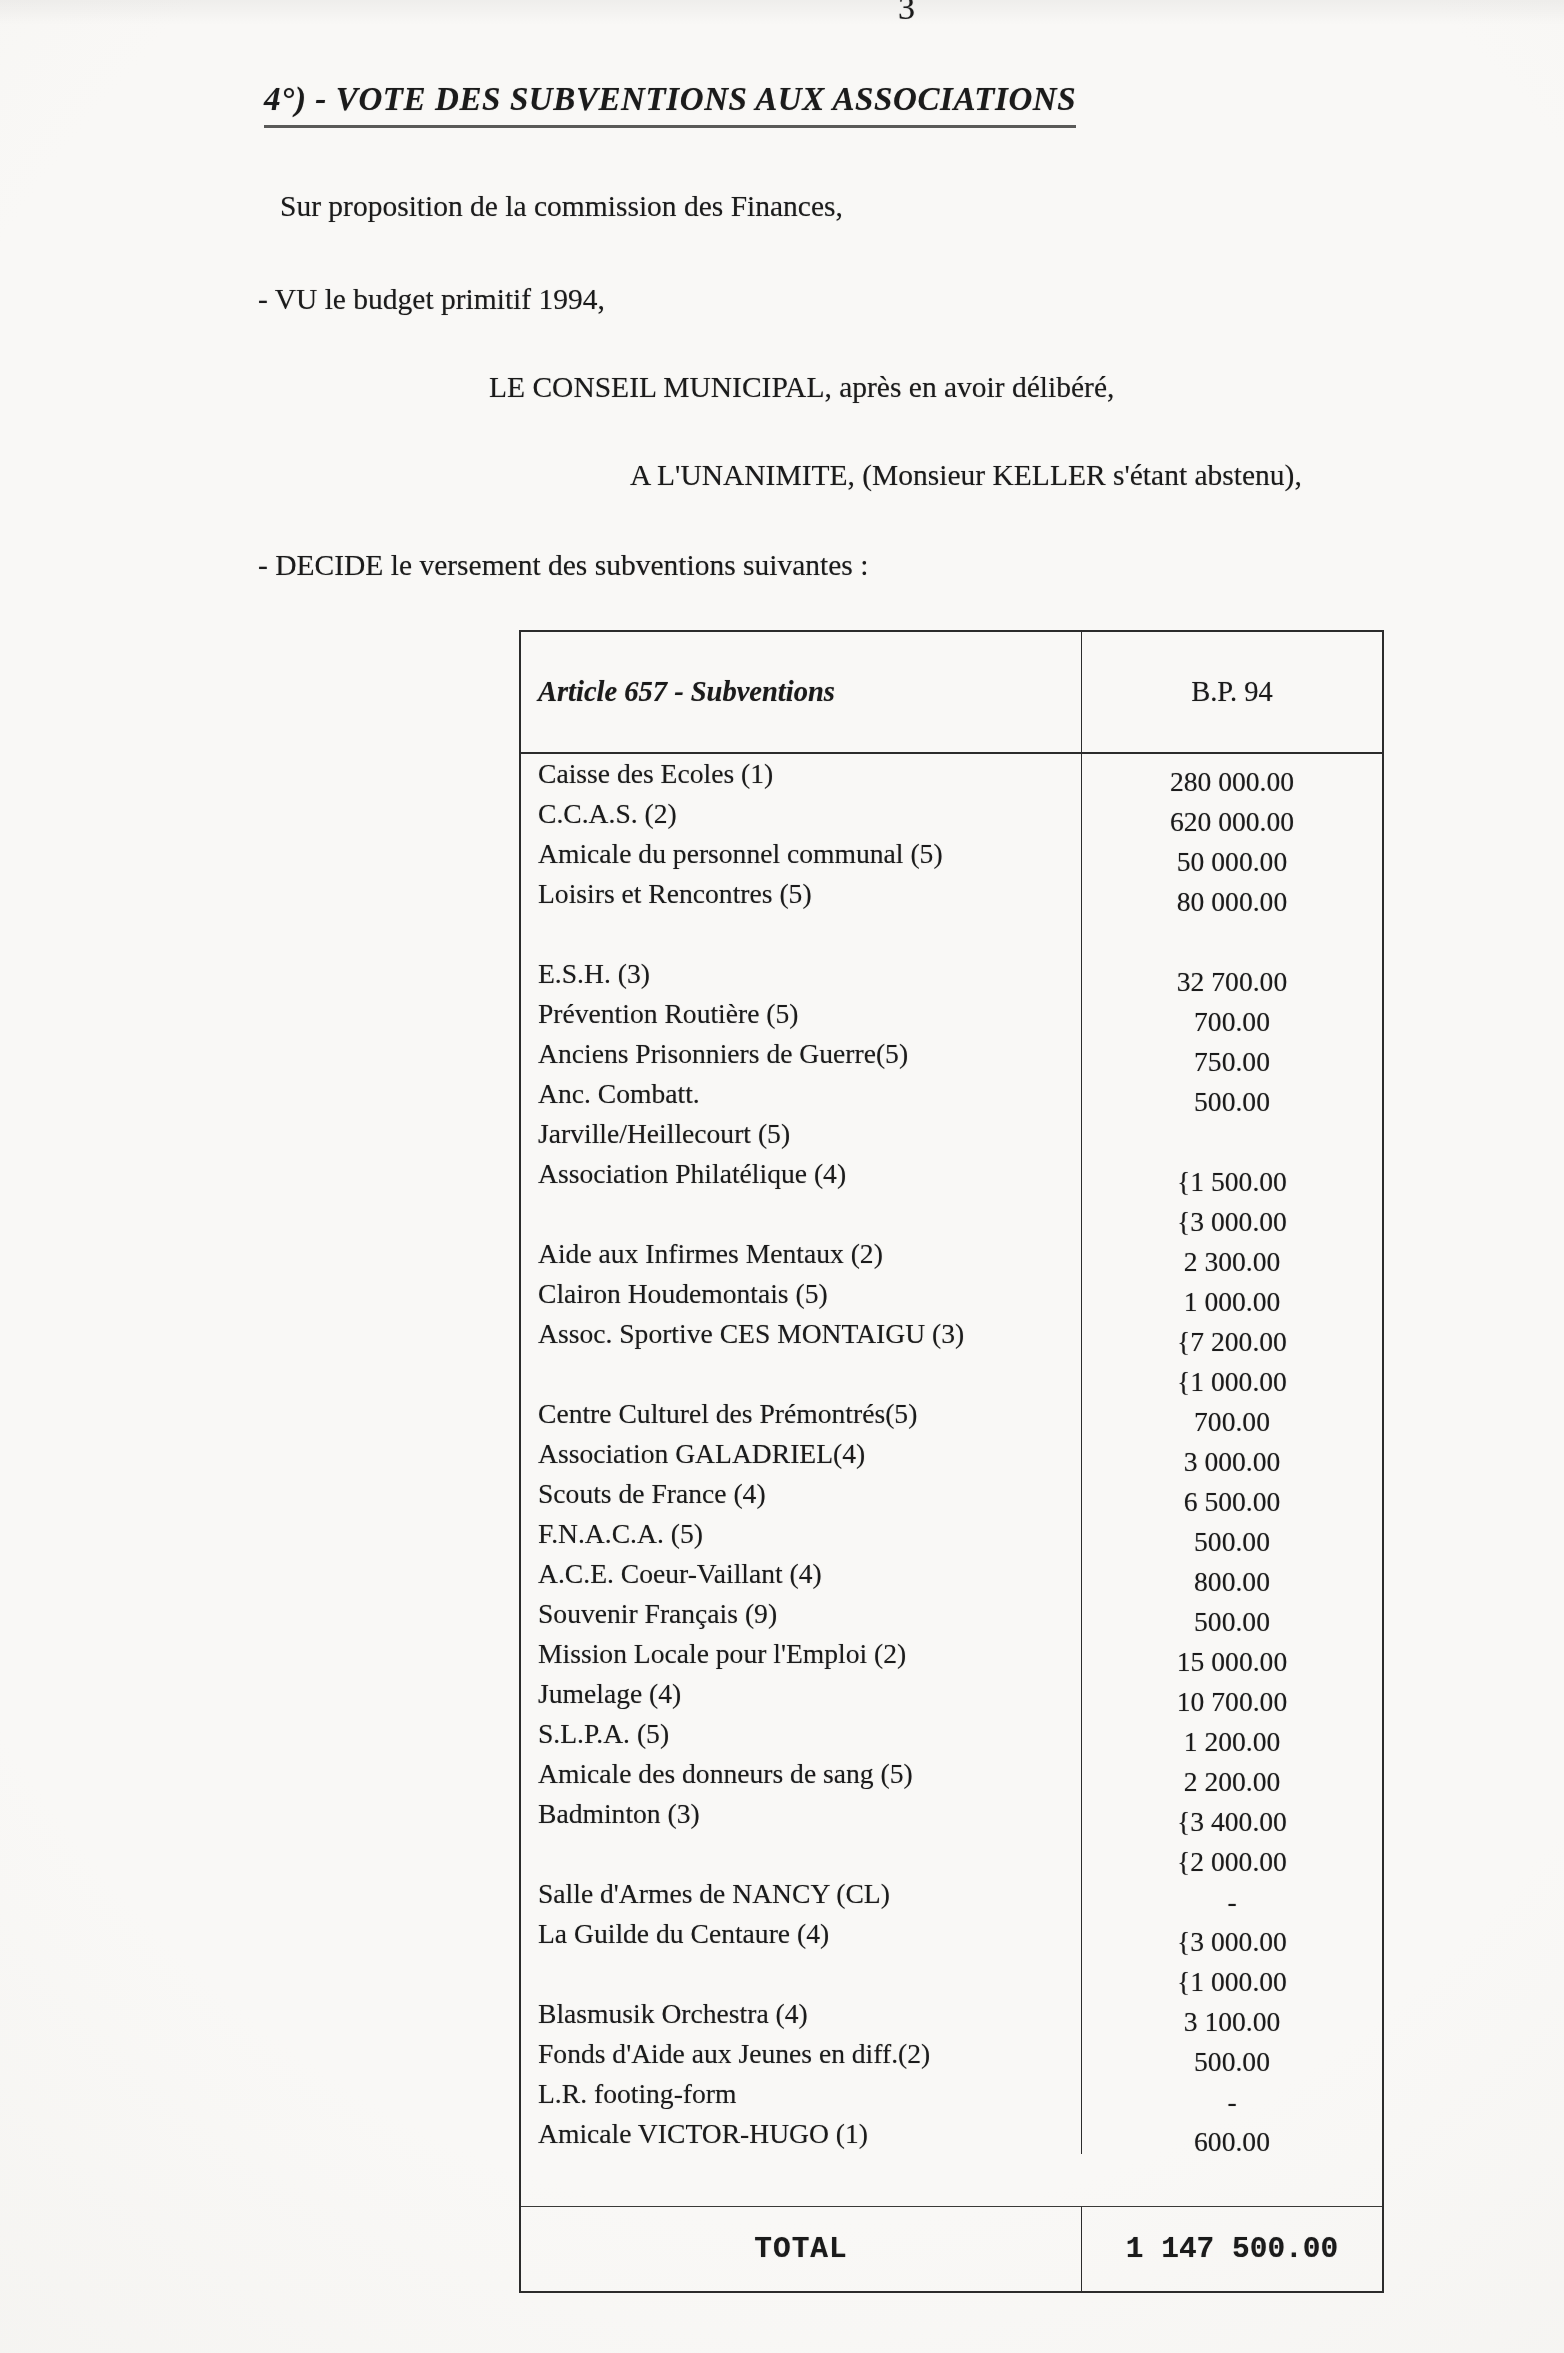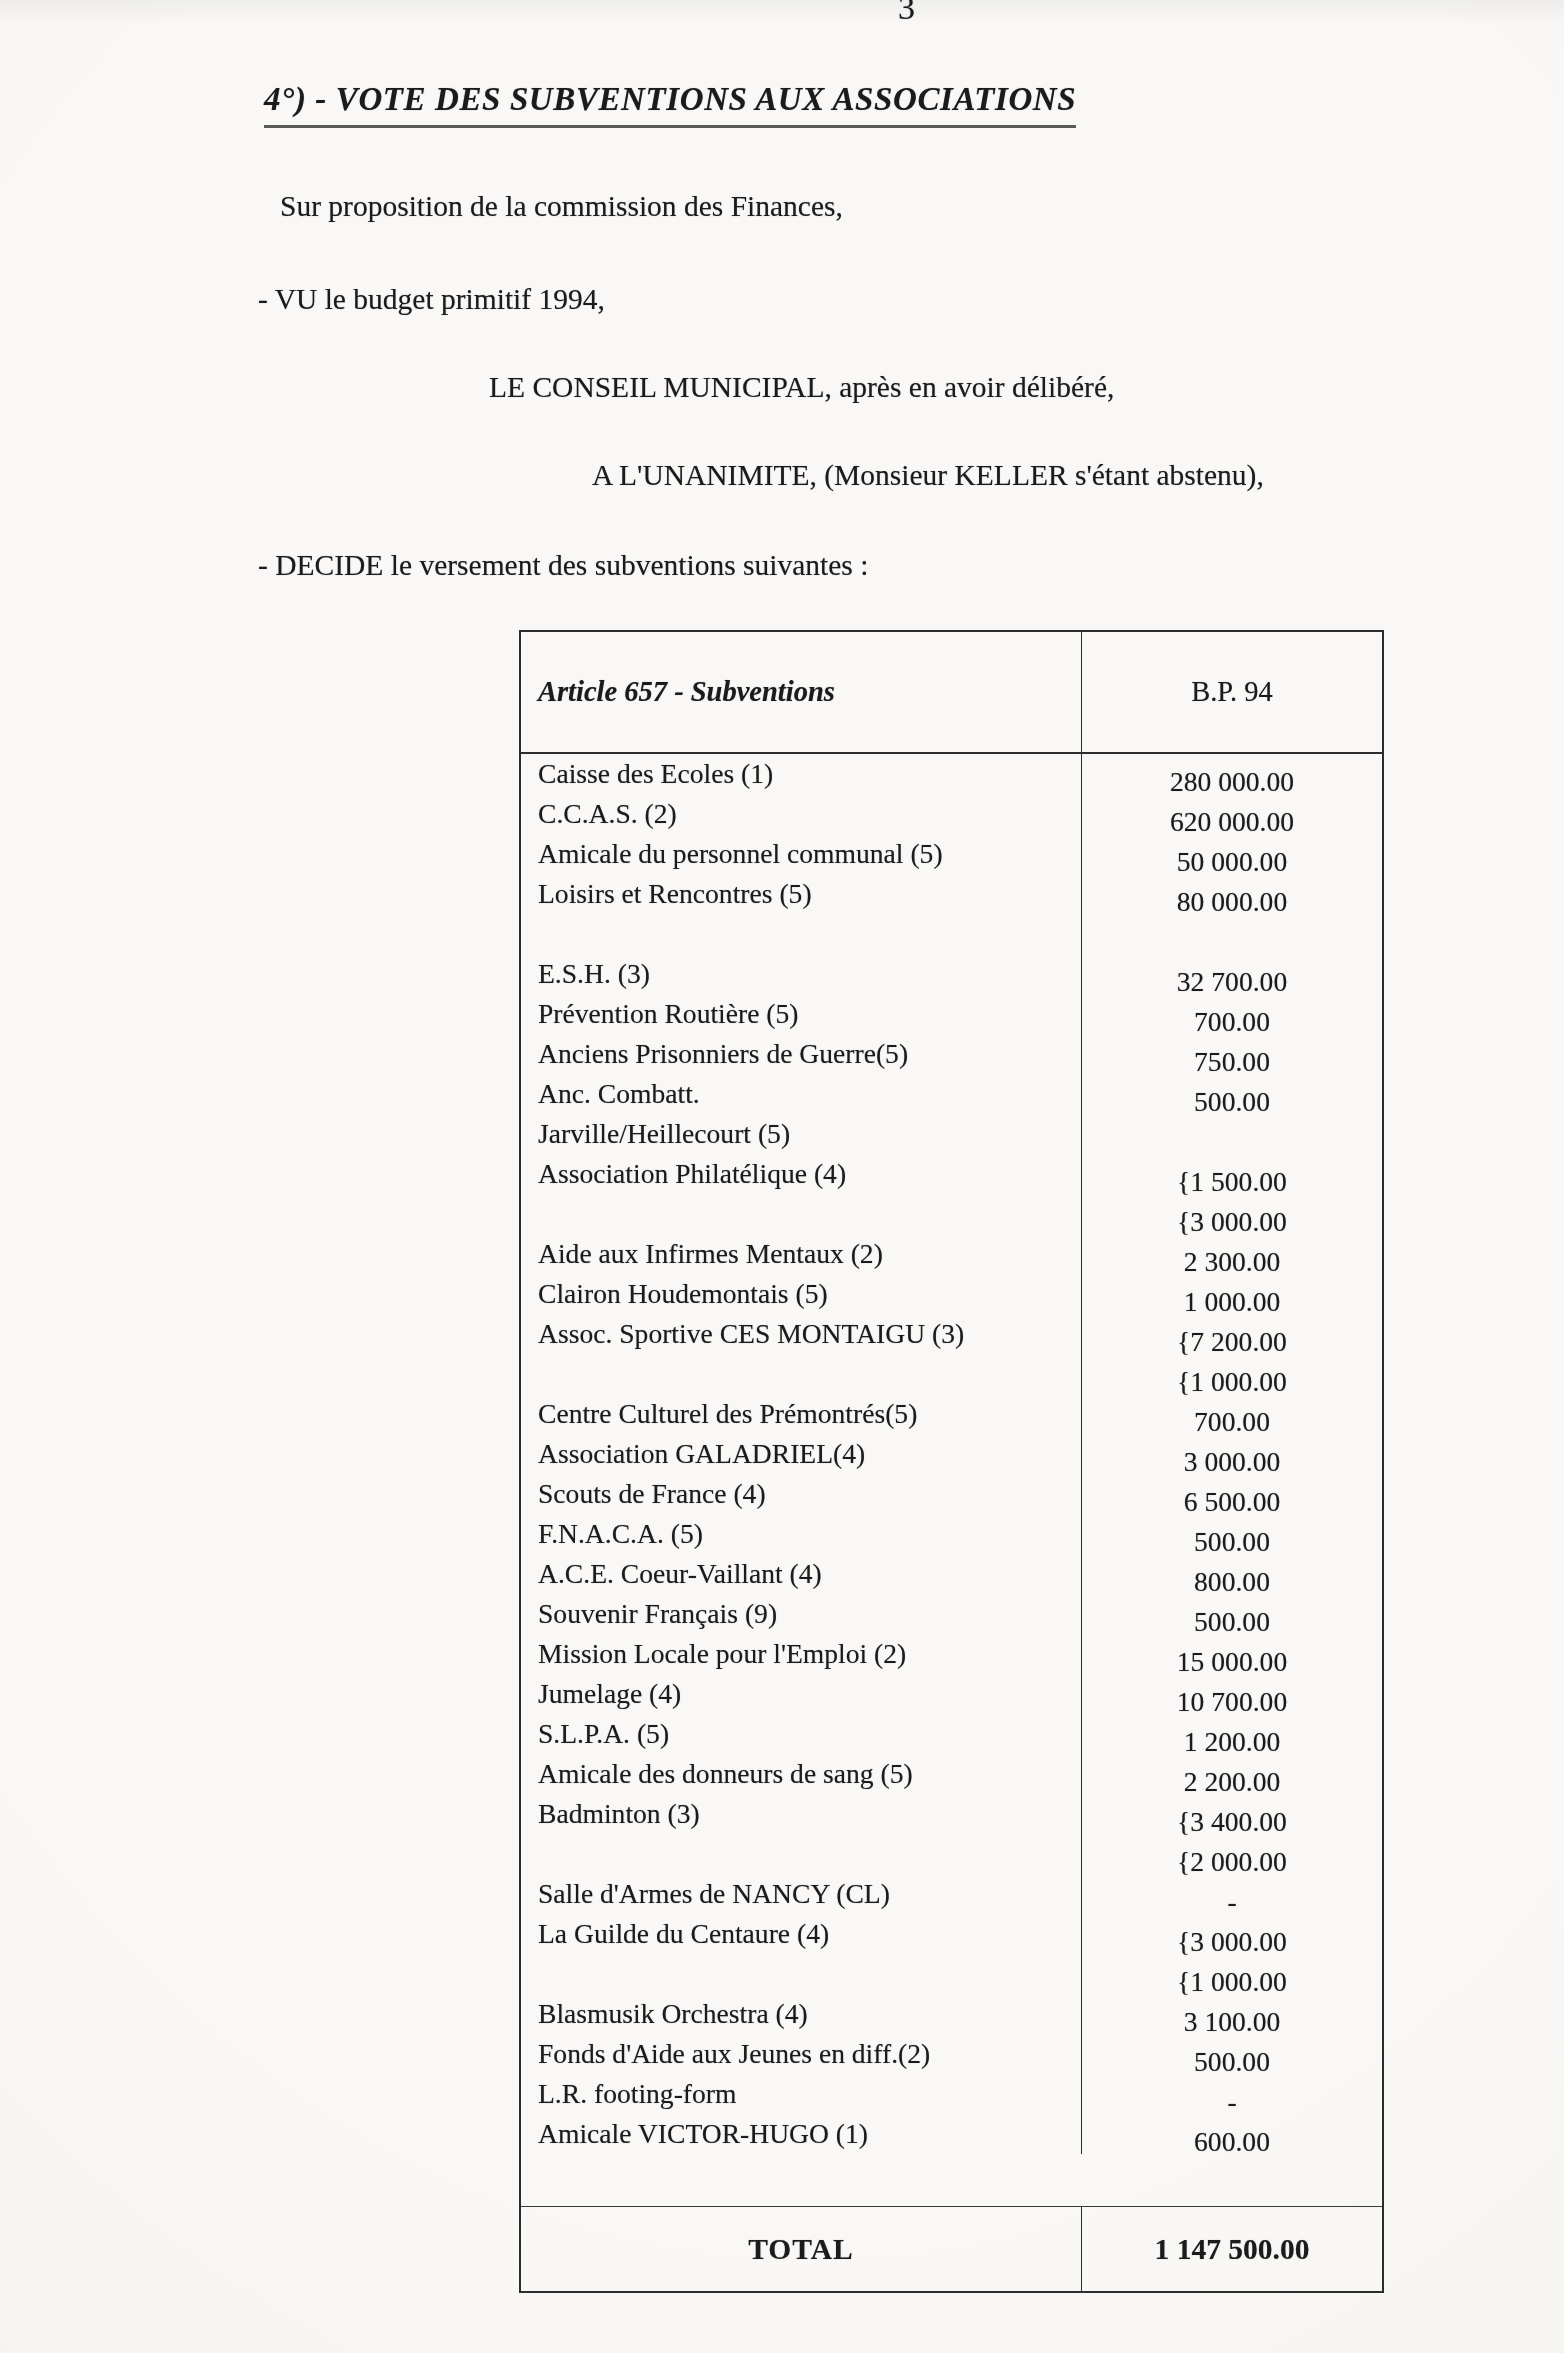--- a/index.html
+++ b/index.html
@@ -25,21 +25,21 @@
     position:absolute;left:264px;top:81px;
     font-size:33px;font-weight:bold;font-style:italic;
     letter-spacing:0.6px;
     border-bottom:3.8px solid #5a5a58;
     padding-bottom:6.7px;
   }
   .para{ position:absolute; font-size:29.5px; white-space:nowrap; }
   .p-proposition{ left:256px; top:190px;margin-left:24px; }
   .p-vu{         left:258px; top:283px; }
   .p-conseil{    left:489px; top:371px; }
-  .p-unanimite{  left:592px; top:459px; }
+  .p-unanimite{  left:630px; top:459px; }
   .p-decide{     left:258px; top:549px; }
 
   .subv-table{
     position:absolute;left:519px;top:630px;
     width:865px;height:1663px;
     border:2.4px solid #2c2c2c;
     display:flex;flex-direction:column;
     background:transparent;
   }
   .thead{
@@ -66,20 +66,21 @@
     padding-left:17px;
     font-size:27.6px;white-space:nowrap;
   }
   .td-amount{
     flex:1;display:flex;align-items:center;justify-content:center;
     font-size:27.6px;white-space:nowrap;margin-top:15px;
   }
   .total-row{
     flex:1;display:flex;
     border-top:1.9px solid #3a3a38;
+    font-family:Liberation Mono, monospace;
   }
   .total-label{
     width:561px;flex:0 0 561px;
     border-right:1.9px solid #2c2c2c;
     display:flex;align-items:center;justify-content:center;
     font-size:29.5px;font-weight:bold;letter-spacing:1px;
   }
   .total-amount{
     flex:1;display:flex;align-items:center;justify-content:center;
     font-size:29.5px;font-weight:bold;

